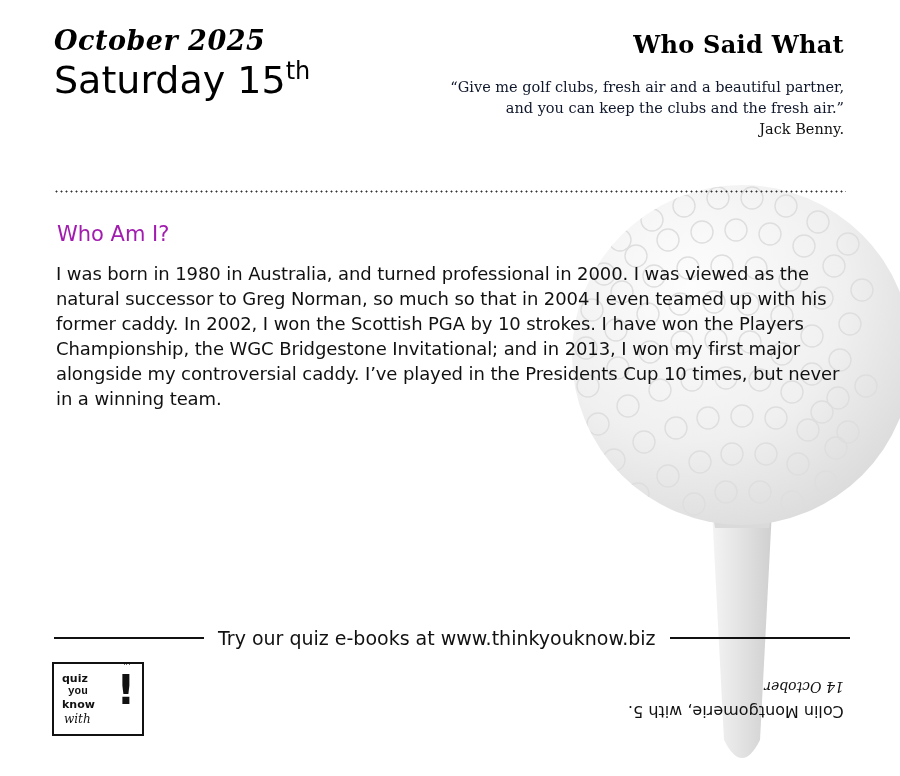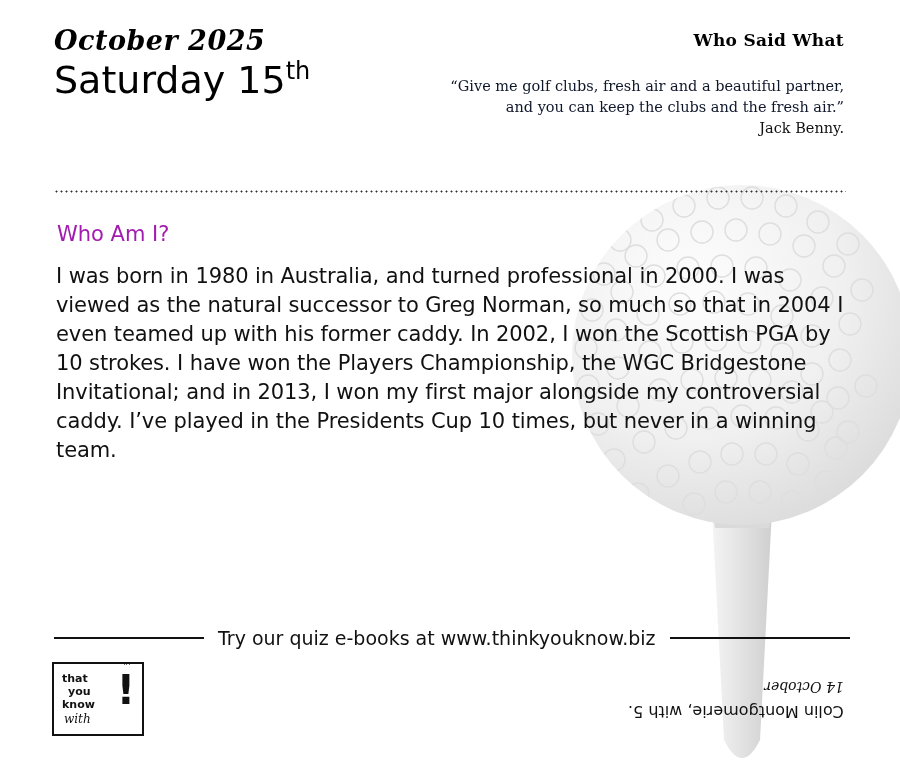--- a/index.html
+++ b/index.html
@@ -58,24 +58,24 @@
   .quote-block {
     position: absolute;
     right: 56px;
     top: 30px;
     width: 470px;
     text-align: right;
   }
   .quote-title {
     font-family: "DejaVu Serif", serif;
     font-weight: bold;
-    font-size: 17px;
+    font-size: 24px;
     letter-spacing: 0.3px;
     color: #000;
-    margin-bottom: 26px;
+    margin-bottom: 18px;
   }
   .quote-text {
     font-family: "DejaVu Serif", serif;
     font-size: 14.5px;
     line-height: 1.45;
     color: #0f172a;
   }
   .quote-attrib {
     font-family: "DejaVu Serif", serif;
     font-size: 14.5px;
@@ -101,21 +101,21 @@
     left: 57px;
     top: 222px;
     font-size: 21px;
     color: #a21caf;
   }
   .q-body {
     position: absolute;
     left: 56px;
     top: 262px;
     width: 790px;
-    font-size: 21px;
+    font-size: 18px;
     line-height: 1.385;
     color: #111;
     letter-spacing: -0.1px;
   }
 
   
   .promo {
     position: absolute;
     left: 54px;
     right: 54px;
@@ -155,21 +155,21 @@
   .logo-think, .logo-you, .logo-know {
     position: absolute;
     left: 8px;
     font-family: "DejaVu Sans", sans-serif;
     font-weight: bold;
     font-size: 11px;
     color: #111;
     line-height: 1;
   }
   .logo-think { top: 9px; }
-  .logo-you   { top: 22px; left: 14px; }
+  .logo-you   { top: 22px; left: 14px; font-family: Liberation Mono, monospace; }
   .logo-know  { top: 35px; }
   .logo-golf {
     position: absolute;
     left: 10px;
     bottom: 8px;
     font-family: "DejaVu Serif", serif;
     font-style: italic;
     font-size: 12px;
     color: #111;
   }
@@ -337,21 +337,21 @@
   <div class="q-body">I was born in 1980 in Australia, and turned professional in 2000. I was viewed as the natural successor to Greg Norman, so much so that in 2004 I even teamed up with his former caddy. In 2002, I won the Scottish PGA by 10 strokes. I have won the Players Championship, the WGC Bridgestone Invitational; and in 2013, I won my first major alongside my controversial caddy. I’ve played in the Presidents Cup 10 times, but never in a winning team.</div>
 
   <div class="promo">
     <div class="line"></div>
     <div class="txt">Try our quiz e-books at www.thinkyouknow.biz</div>
     <div class="line right"></div>
   </div>
 
   <div class="logo">
     <div class="logo-inner">
-      <div class="logo-think">that</div>
+      <div class="logo-think">quiz</div>
       <div class="logo-you">you</div>
       <div class="logo-know">know</div>
       <div class="logo-golf">with</div>
       <div class="logo-bang">!</div>
     </div>
   </div>
   <div class="logo-tm">™</div>
 
   <div class="answer">
     <div class="answer-text">Colin Montgomerie, with 5.</div>

